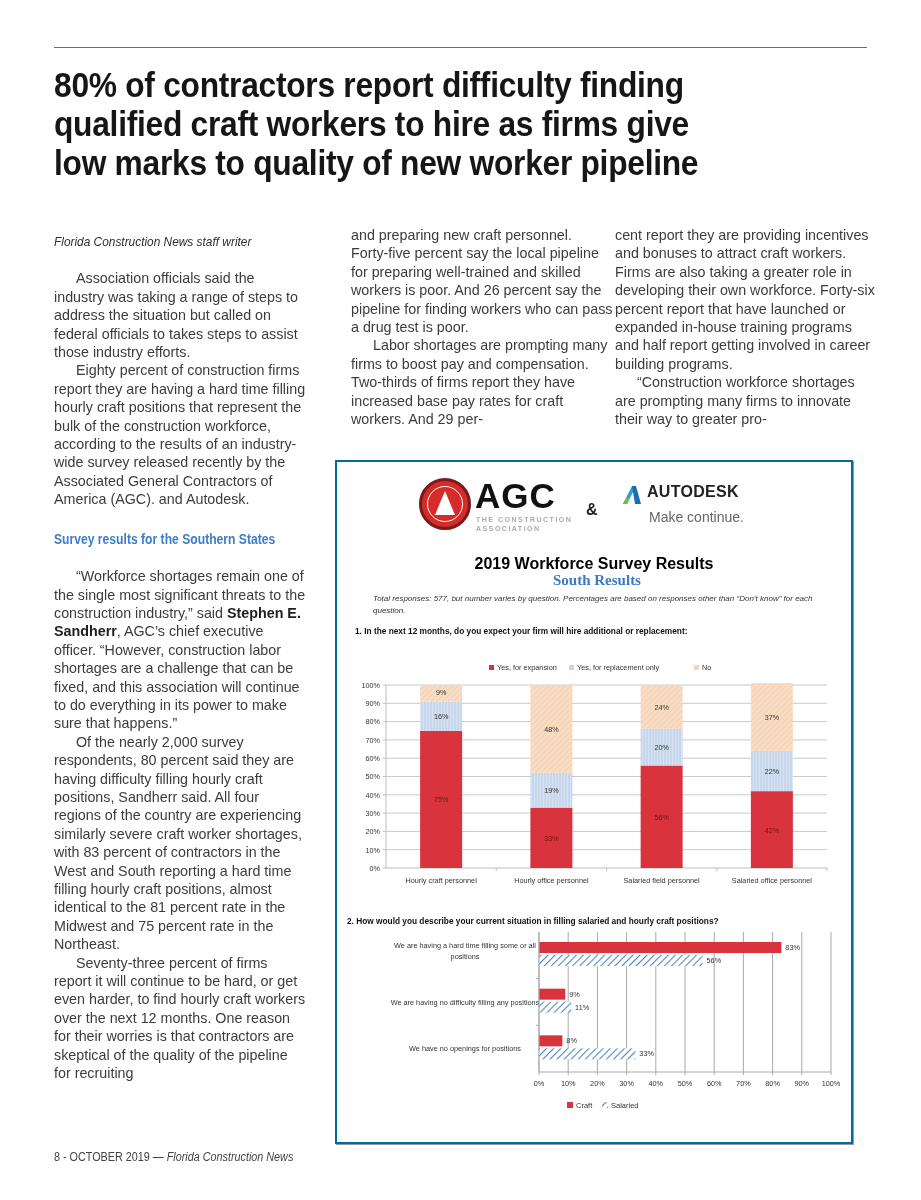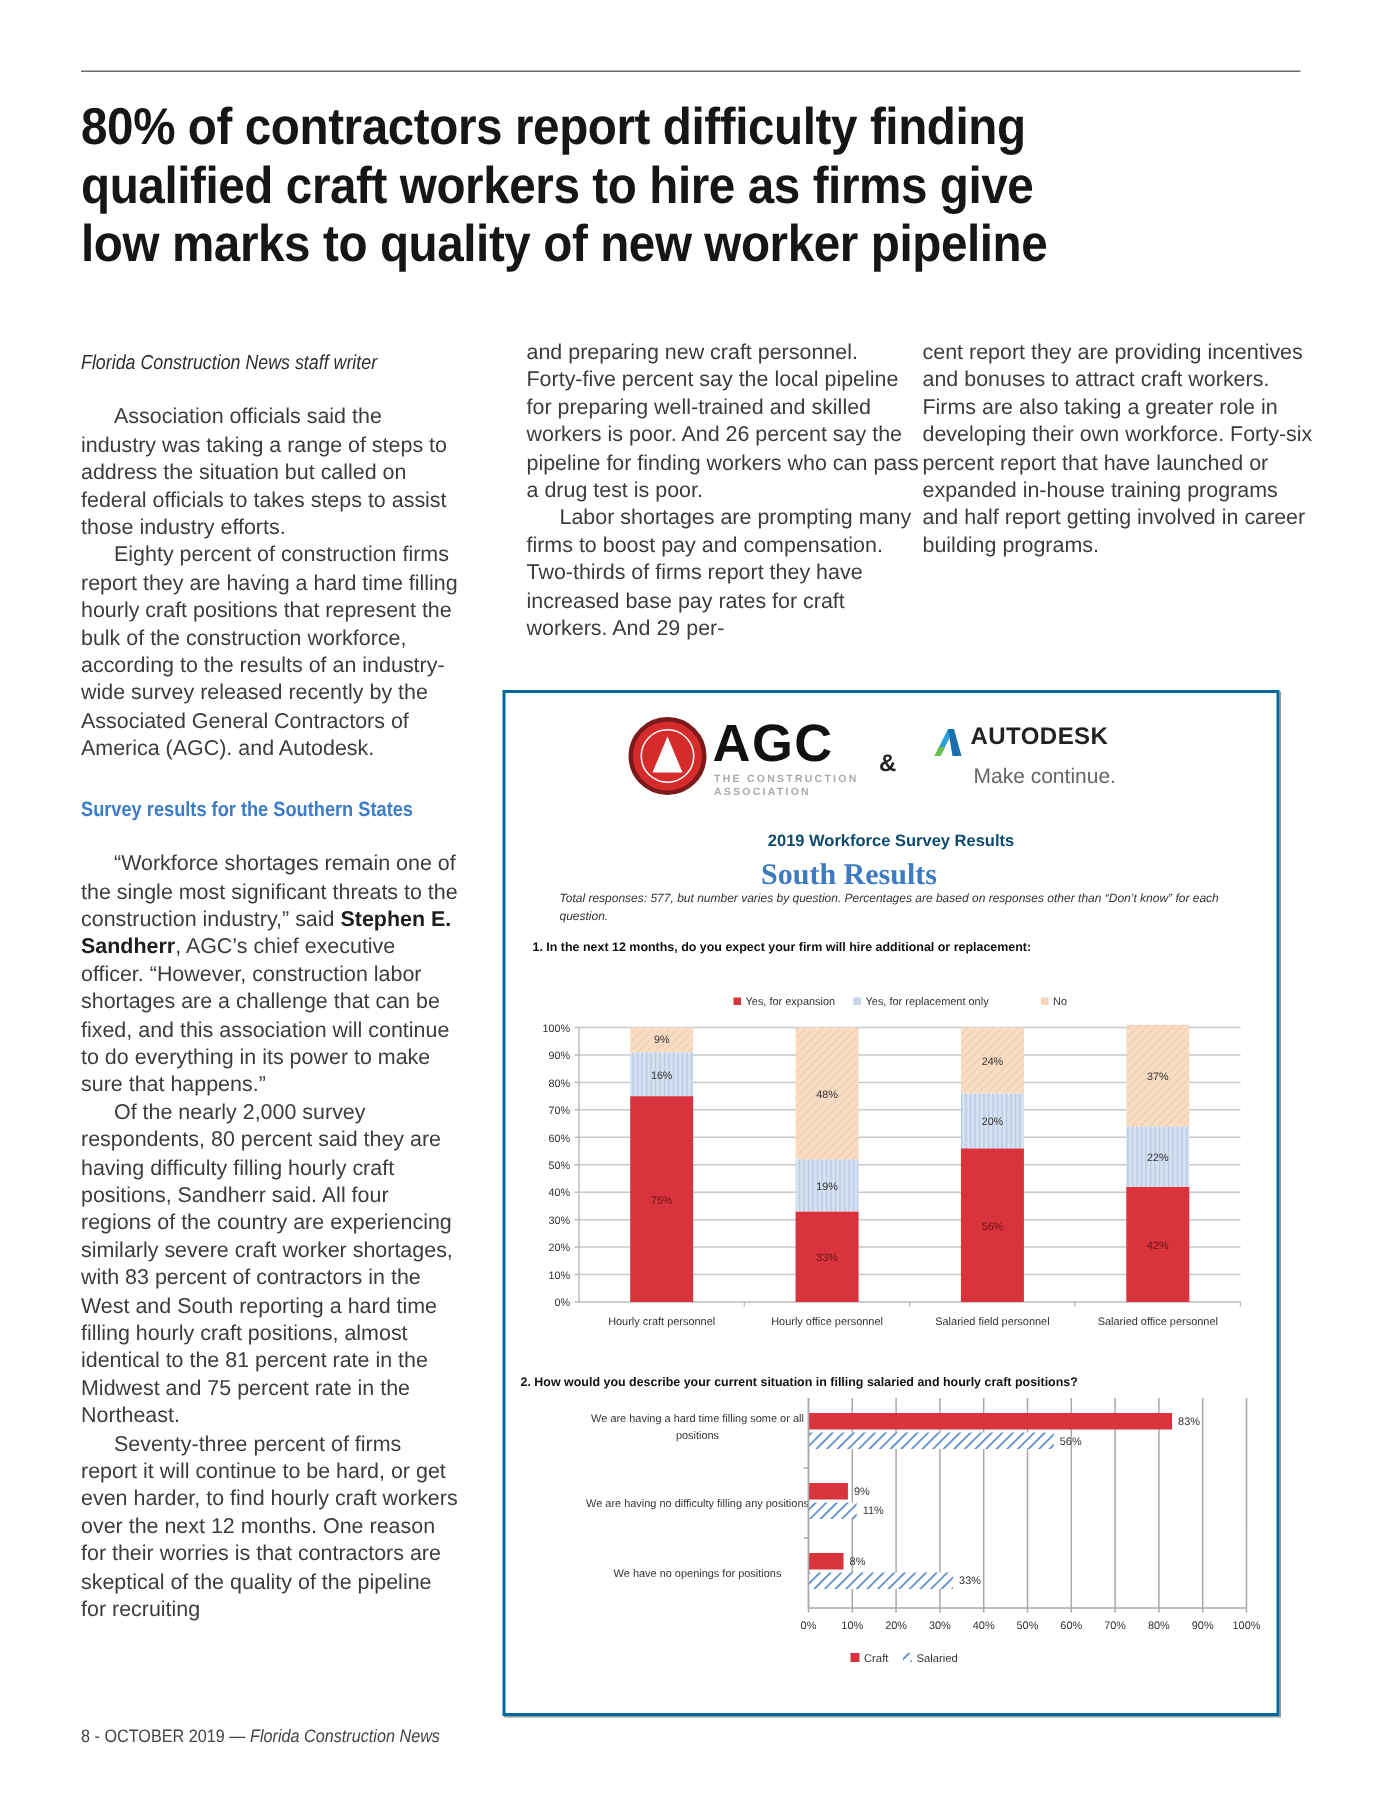--- a/index.html
+++ b/index.html
@@ -22,22 +22,22 @@
   .logos { position:absolute; left:74px; top:12px; width:380px; height:60px; }
   .agc-seal { position:absolute; left:8px; top:4px; width:52px; height:52px; border-radius:50%; background:#d52b2b; border:3px solid #7a1a1a; box-sizing:border-box; }
   .agc-seal .ring { position:absolute; inset:5px; border-radius:50%; border:1.5px solid #fff; }
   .agc-seal .tri { position:absolute; left:13px; top:10px; width:0; height:0; border-left:10px solid transparent; border-right:10px solid transparent; border-bottom:24px solid #fff; }
   .agc-text { position:absolute; left:64px; top:4px; font-size:35px; font-weight:700; color:#111; letter-spacing:1px; line-height:36px; }
   .agc-sub { position:absolute; left:65px; top:41px; font-size:7px; font-weight:700; color:#aaa; letter-spacing:1.5px; line-height:9px; width:110px; }
   .amp { position:absolute; left:175px; top:27px; font-size:16px; font-weight:700; color:#222; }
   .adsk-logo { position:absolute; left:210px; top:10px; width:22px; height:22px; }
   .adsk-text { position:absolute; left:236px; top:9px; font-size:16px; font-weight:700; color:#222; letter-spacing:0.3px; }
   .adsk-tag { position:absolute; left:238px; top:35px; font-size:14px; color:#666; }
-  .c-title { position:absolute; left:0; width:514px; top:93px; text-align:center; font-weight:700; font-size:11px; color:#0c4a6e; }
-  .c-subtitle { position:absolute; left:0; width:458px; top:110px; text-align:center; font-family:"Liberation Serif", serif; font-weight:700; font-size:20px; color:#3d7ac0; }
+  .c-title { position:absolute; left:0; width:514px; top:93px; text-align:center; font-weight:700; font-size:16px; color:#000000; }
+  .c-subtitle { position:absolute; left:0; width:458px; top:110px; text-align:center; font-family:"Liberation Serif", serif; font-weight:700; font-size:15px; color:#3d7ac0;padding-left:31px; }
   .c-note { position:absolute; left:36px; width:440px; top:131px; text-align:left; font-style:italic; font-size:8px; line-height:11.5px; color:#333; }
   .q1 { position:absolute; left:18px; top:164px; font-weight:700; font-size:8.3px; color:#111; }
   .q2 { position:absolute; left:10px; top:454px; font-weight:700; font-size:8.3px; color:#111; }
   svg text { font-family:"Liberation Sans", sans-serif; }
 </style>
 </head>
 <body>
 
 <div class="top-rule"></div>
 
@@ -57,20 +57,21 @@
   <p>Seventy-three percent of firms report it will continue to be hard, or get even harder, to find hourly craft workers over the next 12 months. One reason for their worries is that contractors are skeptical of the quality of the pipeline for recruiting</p>
 </div>
 
 <div class="col col2">
   <p class="noind">and preparing new craft personnel. Forty-five percent say the local pipeline for preparing well-trained and skilled workers is poor. And 26 percent say the pipeline for finding workers who can pass a drug test is poor.</p>
   <p>Labor shortages are prompting many firms to boost pay and compensation. Two-thirds of firms report they have increased base pay rates for craft workers. And 29 per-</p>
 </div>
 
 <div class="col col3">
   <p class="noind">cent report they are providing incentives and bonuses to attract craft workers. Firms are also taking a greater role in developing their own workforce. Forty-six percent report that have launched or expanded in-house training programs and half report getting involved in career building programs.</p>
+  <p>“Construction workforce shortages are prompting many firms to innovate their way to greater pro-</p>
 </div>
 
 <div class="footer">
   <span>8 - OCTOBER 2019</span>
   <span class="pub">— Florida Construction News</span>
 </div>
 
 <div class="chart-frame">
   <div class="logos">
     <div class="agc-seal">

